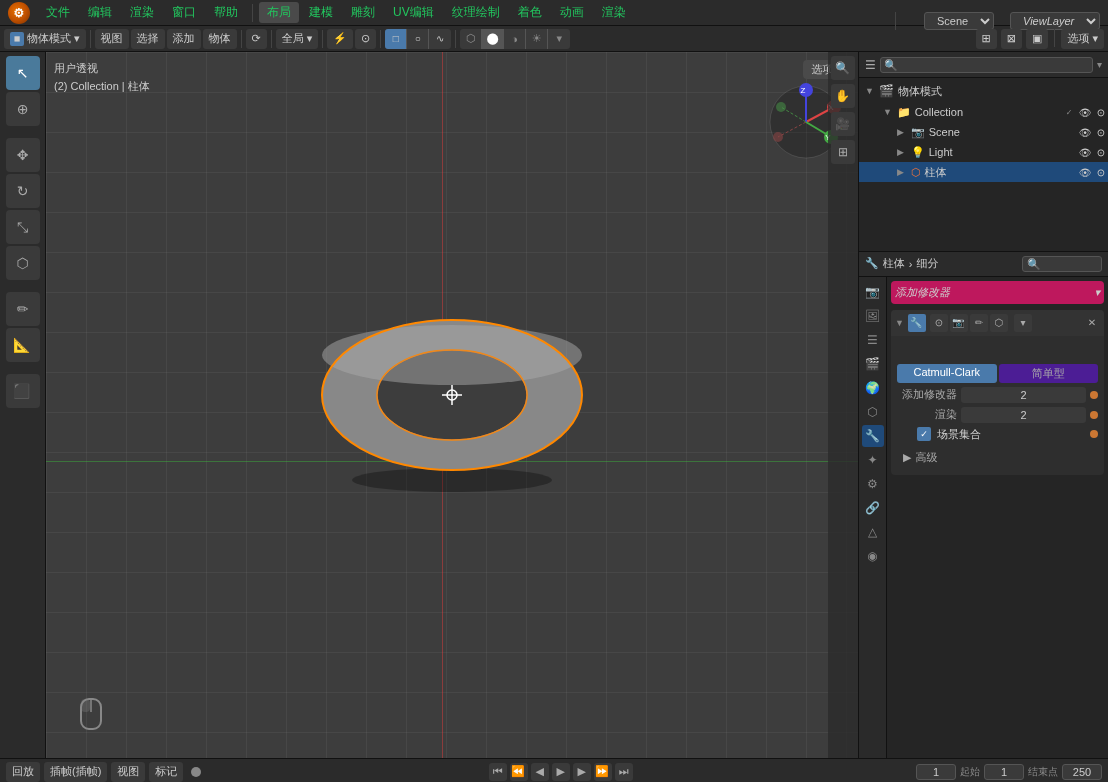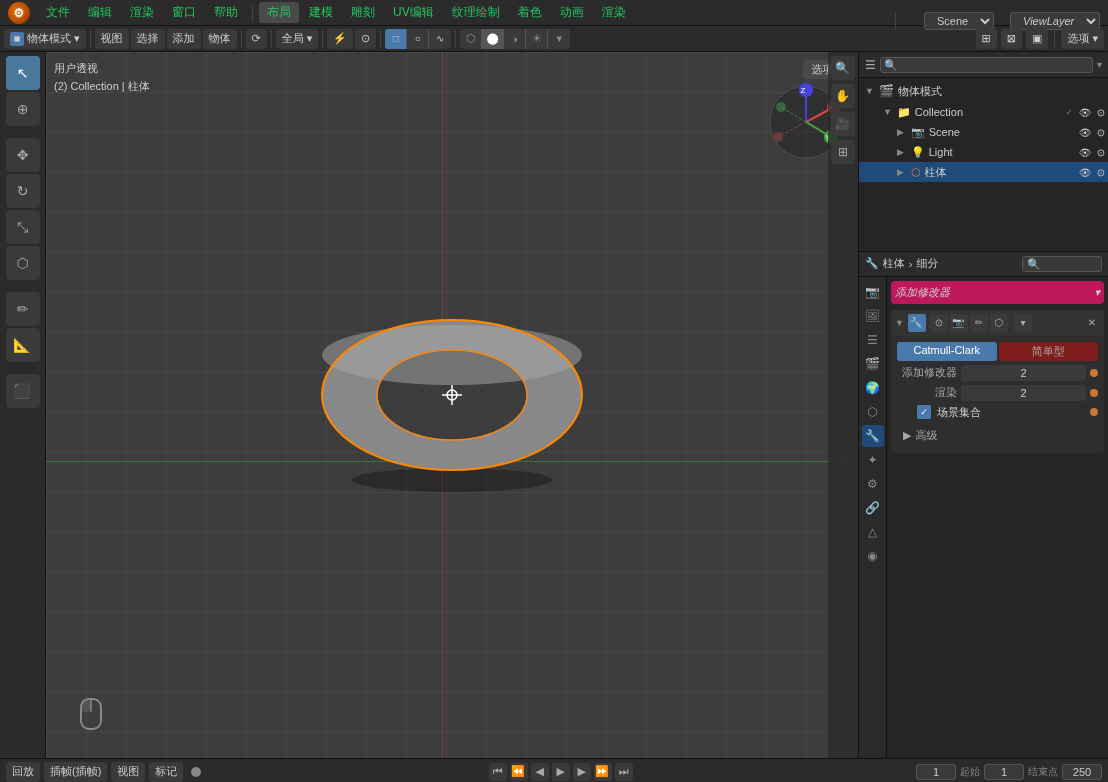--- a/index.html
+++ b/index.html
@@ -399,20 +399,21 @@
       height: 16px;
       display: flex;
       align-items: center;
       justify-content: center;
       cursor: pointer;
       font-size: 10px;
       color: #aaa;
     }
     .modifier-body {
       padding: 6px;
+      margin-top: 22px;
     }
     .mod-row {
       display: flex;
       align-items: center;
       margin-bottom: 4px;
       gap: 4px;
     }
     .mod-label {
       width: 60px;
       font-size: 11px;
@@ -472,21 +473,21 @@
     }
     .mod-type-btn {
       flex: 1;
       border-radius: 3px;
       padding: 2px 6px;
       font-size: 11px;
       cursor: pointer;
       text-align: center;
     }
     .mod-type-btn.active { background: #4a7aab; color: white; }
-    .mod-type-btn.inactive { background: #7f1d1d; color: #aaa; }
+    .mod-type-btn.inactive { background: #4c1d95; color: #aaa; }
 
     
     .header-toolbar {
       height: 26px;
       background: #2b2b2b;
       display: flex;
       align-items: center;
       padding: 0 4px;
       gap: 2px;
       border-bottom: 1px solid #111;

